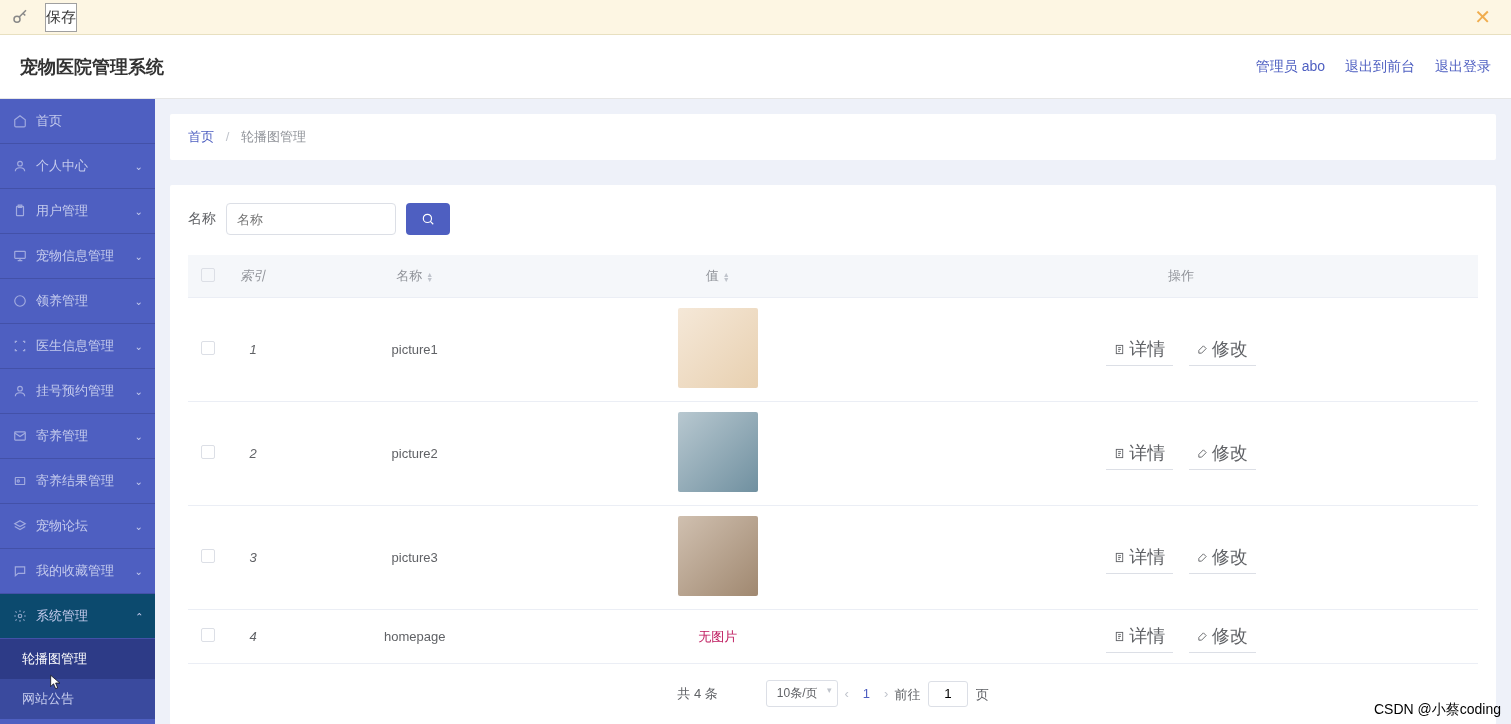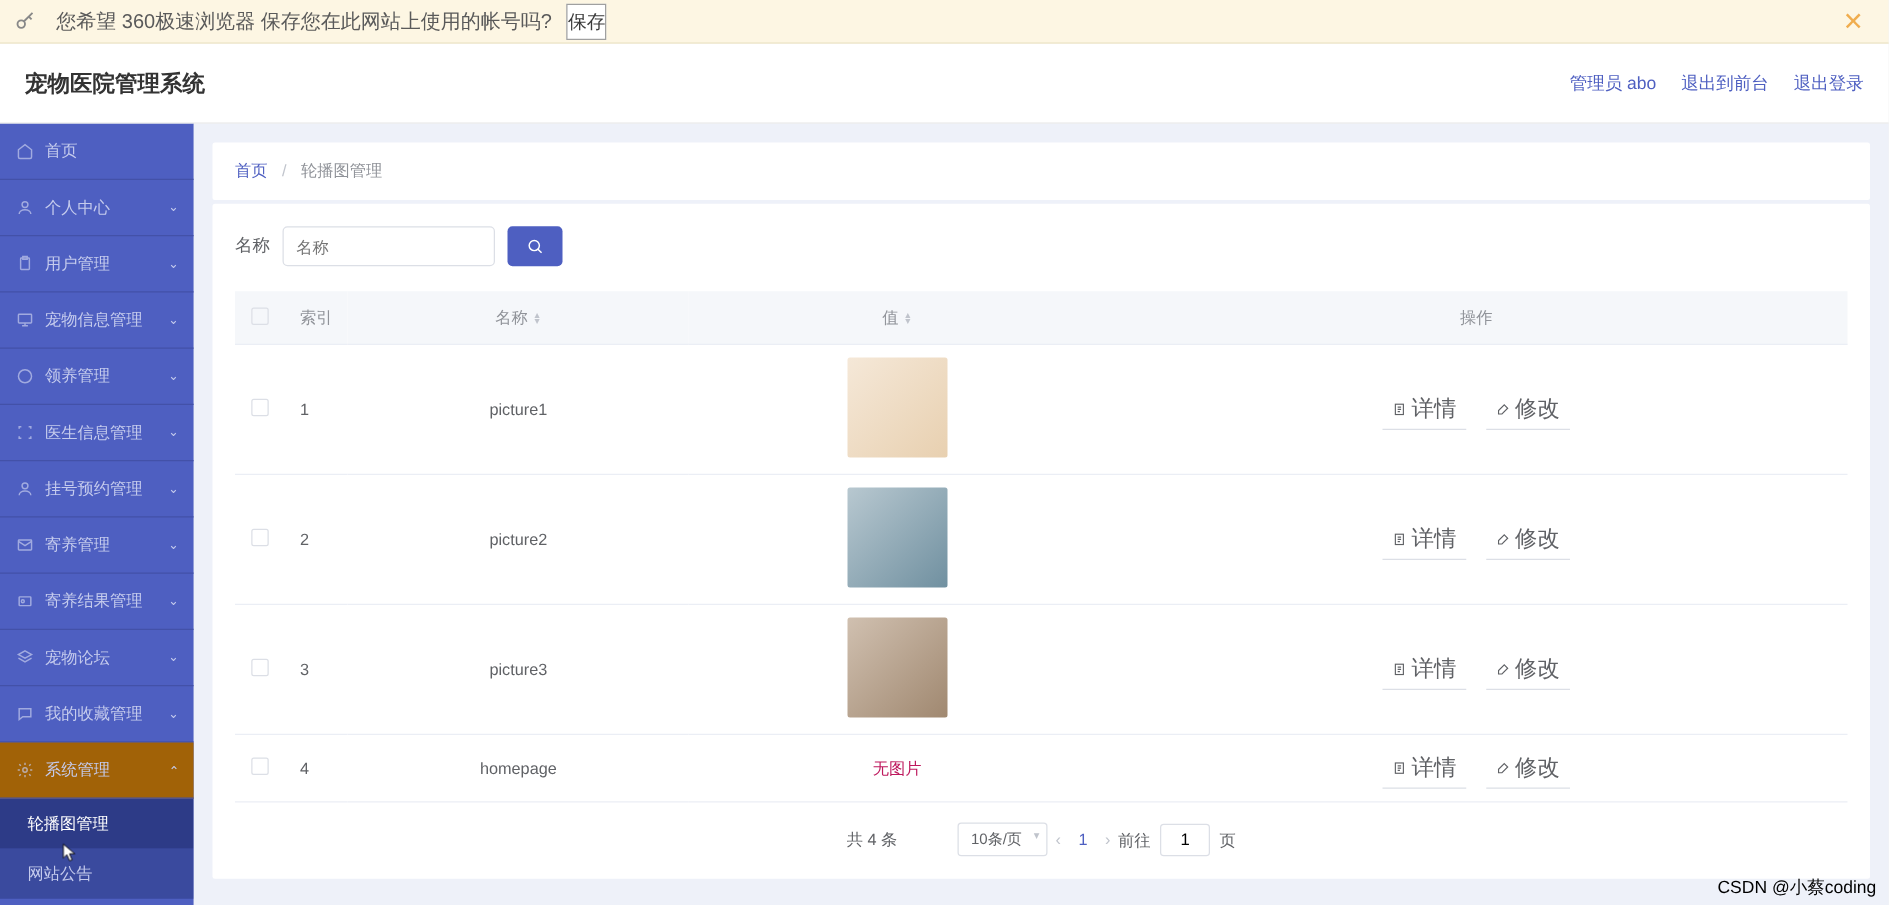--- a/index.html
+++ b/index.html
@@ -19,46 +19,46 @@
     .top-link { color: #4e5fc1; font-size: 14px; cursor: pointer; }
     
     
     .layout { display: flex; height: calc(100vh - 83px); }
     
     
     .sidebar { width: 155px; background: #4e5fc1; overflow-y: auto; flex-shrink: 0; }
     .sidebar::-webkit-scrollbar { width: 6px; }
     .sidebar::-webkit-scrollbar-thumb { background: #8892d0; }
     .menu-item { height: 45px; display: flex; align-items: center; padding: 0 12px; color: #c5cbed; font-size: 13px; cursor: pointer; border-bottom: 1px solid #4351a8; position: relative; }
-    .menu-item.active-parent { background: #a16207; }
+    .menu-item.active-parent { background: #0c4a6e; }
     .menu-icon { width: 16px; height: 16px; margin-right: 8px; opacity: 0.7; display: flex; align-items: center; justify-content: center; }
     .menu-arrow { margin-left: auto; font-size: 10px; transition: transform 0.2s; }
     .menu-arrow.open { transform: rotate(180deg); }
     .submenu-item { height: 40px; display: flex; align-items: center; padding-left: 22px; color: #c5cbed; font-size: 13px; cursor: pointer; background: #3a4a9e; }
     .submenu-item.active { background: #2d3b87; color: #fff; }
     
     
     .content { flex: 1; padding: 15px; background: #eef1f9; overflow-y: auto; }
-    .breadcrumb { background: #fff; padding: 14px 18px; border-radius: 2px; margin-bottom: 3px; font-size: 13px; }
+    .breadcrumb { background: #fff; padding: 14px 18px; border-radius: 2px; margin-bottom: 25px; font-size: 13px; }
     .breadcrumb a { color: #4e5fc1; text-decoration: none; }
     .breadcrumb-sep { color: #c0c4cc; margin: 0 8px; }
     .breadcrumb-cur { color: #909399; }
     
     .panel { background: #fff; padding: 18px; border-radius: 2px; }
     .search-row { display: flex; align-items: center; gap: 10px; margin-bottom: 20px; }
     .search-label { color: #606266; font-size: 14px; }
     .search-input { border: 1px solid #dcdfe6; border-radius: 4px; height: 32px; padding: 0 10px; width: 170px; font-size: 13px; }
     .search-btn { background: #4e5fc1; border: none; border-radius: 4px; height: 32px; width: 44px; color: #fff; cursor: pointer; display: flex; align-items: center; justify-content: center; }
     
     
     .table { width: 100%; border-collapse: collapse; }
     .table th { background: #f5f7fa; padding: 12px; text-align: center; color: #909399; font-weight: 500; font-size: 13px; border-bottom: 1px solid #ebeef5; }
     .table td { padding: 10px 12px; text-align: center; color: #606266; border-bottom: 1px solid #ebeef5; font-size: 13px; }
     .table tr td:first-child, .table tr th:first-child { width: 40px; }
-    .table tr td:nth-child(2), .table tr th:nth-child(2) { width: 50px; text-align: left; }
+    .table tr td:nth-child(2), .table tr th:nth-child(2) { width: 50px; text-align: center; font-style: italic; }
     .checkbox { width: 14px; height: 14px; border: 1px solid #dcdfe6; border-radius: 2px; display: inline-block; }
     .sort-icon { display: inline-flex; flex-direction: column; margin-left: 4px; font-size: 7px; line-height: 5px; color: #c0c4cc; vertical-align: middle; }
     .thumb { width: 80px; height: 80px; background: #ddd; display: inline-block; border-radius: 2px; }
     .thumb1 { background: linear-gradient(135deg, #f5e8d8, #e8d0b0); }
     .thumb2 { background: linear-gradient(135deg, #b8c8d0, #7090a0); }
     .thumb3 { background: linear-gradient(135deg, #d0c0b0, #a08870); }
     .no-img { color: #be185d; }
     .action-btn { display: inline-flex; align-items: center; gap: 4px; padding: 4px 8px; font-size: 18px; color: #606266; cursor: pointer; border-bottom: 1px solid #dcdfe6; margin: 0 6px; }
     .action-btn svg { width: 11px; height: 11px; }
     
@@ -76,21 +76,20 @@
 </head>
 <body>
 
 <div class="browser-bar">
   <span class="key-icon">
     <svg viewBox="0 0 24 24" width="18" height="18" fill="none" stroke="#888" stroke-width="2">
         <circle cx="8" cy="15" r="4"></circle>
         <path d="M11 12L20 3M16 7l3 3"></path>
       </svg>
   </span>
-  <span class="browser-msg">您希望 360极速浏览器 保存您在此网站上使用的帐号吗?</span>
   <button class="browser-btn">保存</button>
   <span class="browser-close">✕</span>
 </div>
 
 <div class="top-header">
   <div class="app-title">宠物医院管理系统</div>
   <div class="top-links">
     <span class="top-link">管理员 abo</span>
     <span class="top-link">退出到前台</span>
     <span class="top-link">退出登录</span>

